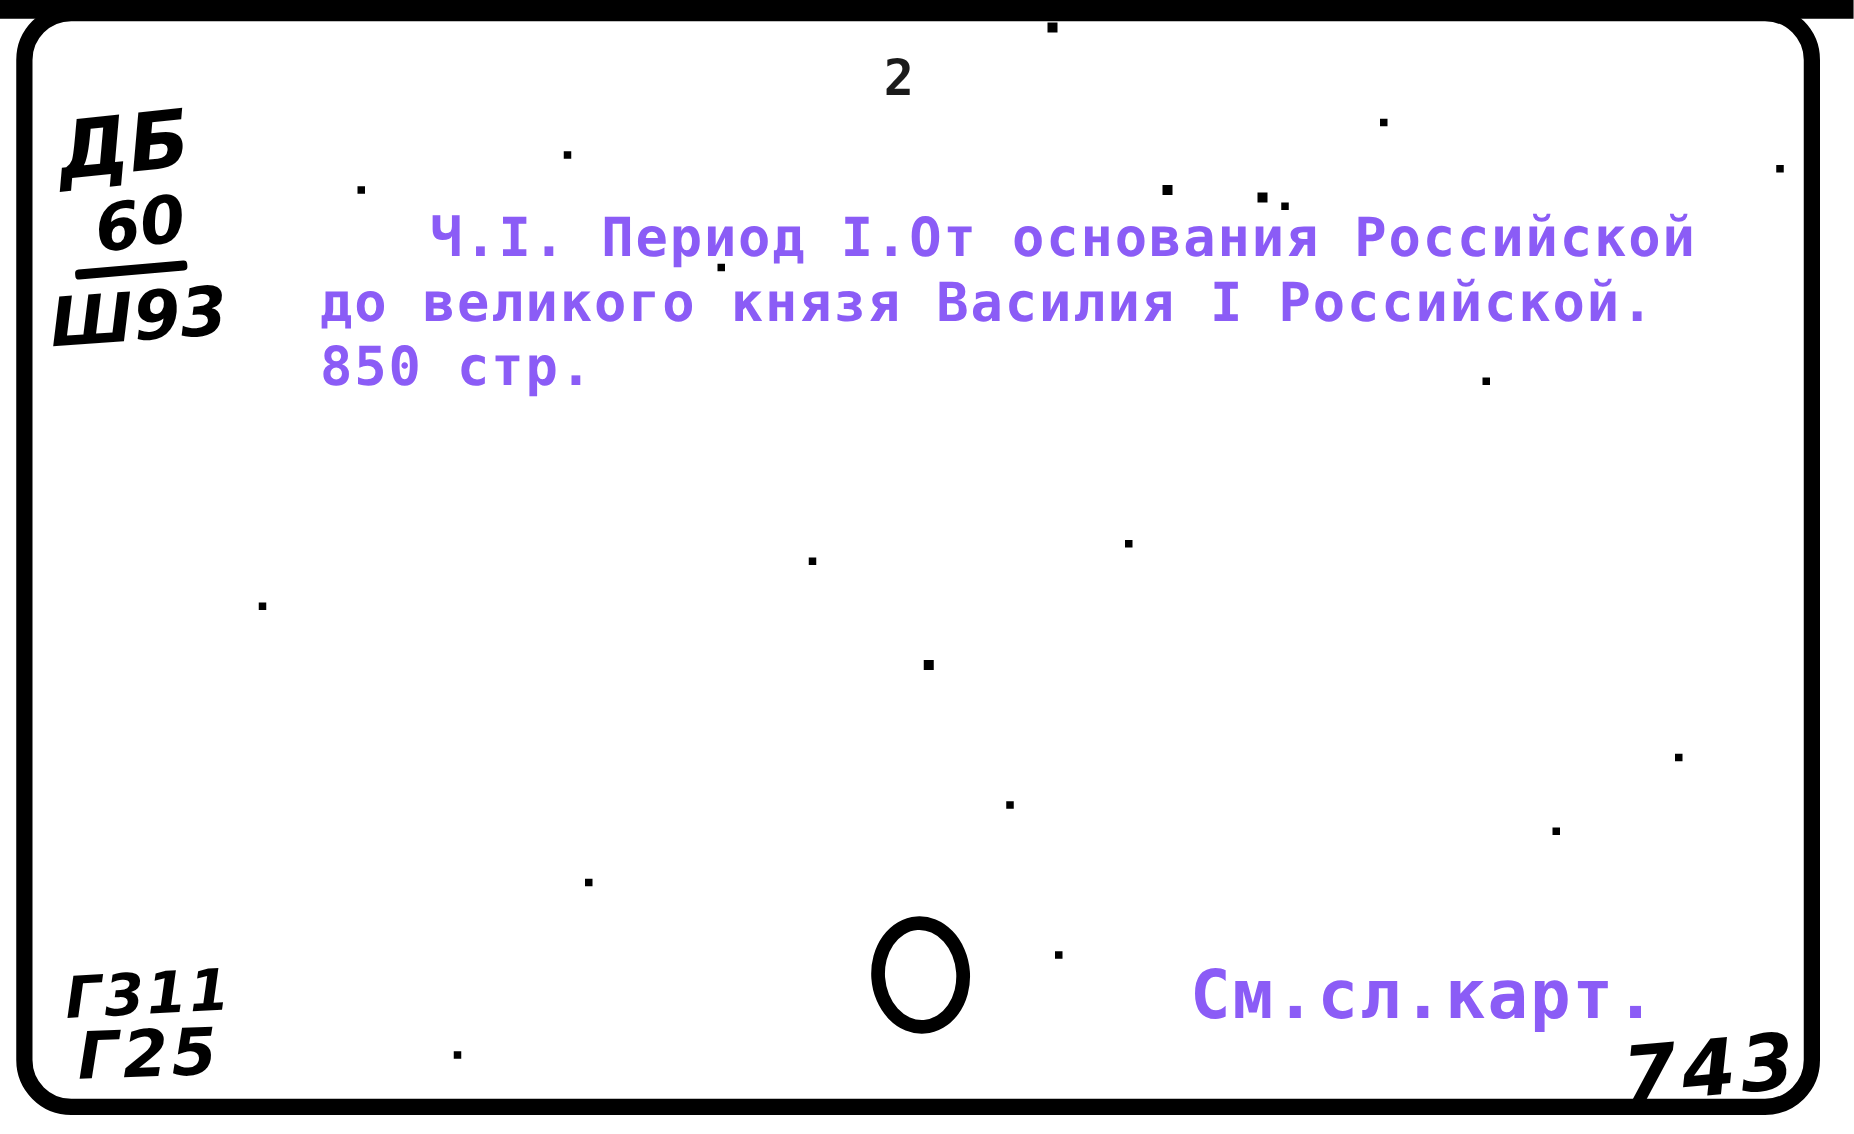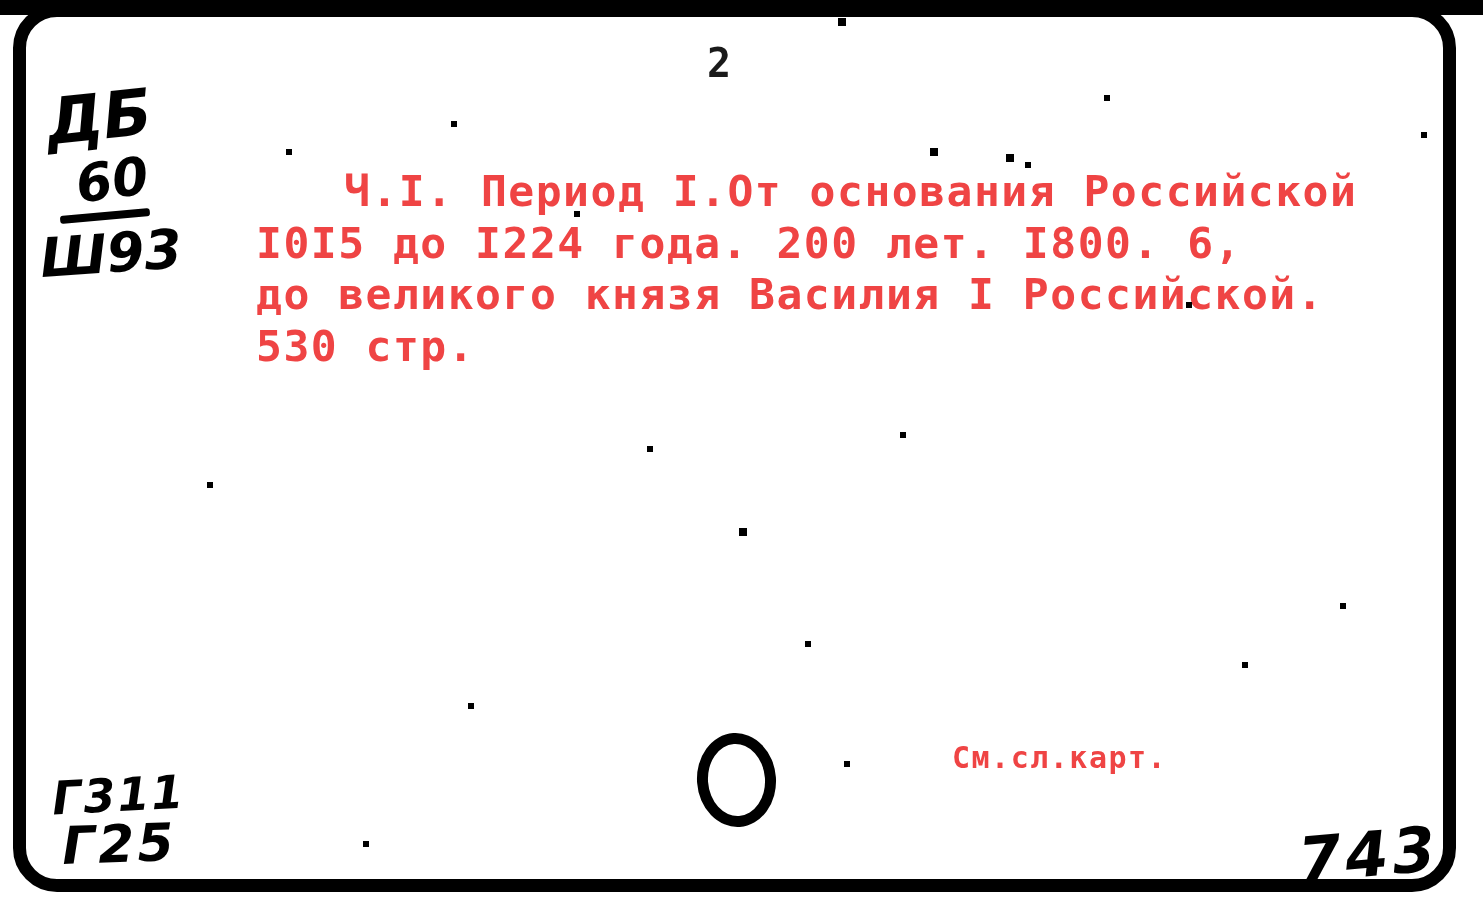--- a/index.html
+++ b/index.html
@@ -27,40 +27,40 @@
     left: 13px; top: 4px;
     width: 1443px; height: 888px;
     border: 13px solid #000;
     border-radius: 44px;
     box-sizing: border-box;
   }
   
   .typed {
     font-family: "DejaVu Sans Mono", "Liberation Mono", monospace;
     font-weight: 700;
-    color: #ef4444;
+    color: #8b5cf6;
     letter-spacing: 1.5px;
   }
   .page-number {
     position: absolute; left: 707px; top: 40px;
     font-size: 40px;
     color: #1a1a1a;
   }
   .text-block {
     position: absolute; left: 256px; top: 166px;
     width: 1215px;
     font-size: 43px;
     line-height: 51.5px;
     white-space: nowrap;
   }
   .text-block .line { height: 51.5px; }
   .text-block .line.indent { padding-left: 88px; }
   .see-card {
-    position: absolute; left: 952px; top: 740px;
-    font-size: 30px;
+    position: absolute; left: 952px; top: 764px;
+    font-size: 54px;
   }
   
   .punch-hole {
     position: absolute; left: 697px; top: 733px;
     width: 57px; height: 72px;
     border: 11px solid #000;
     border-radius: 50%;
     transform: rotate(-4deg);
   }
   
@@ -122,23 +122,22 @@
 
   <div>
     <div class="hand hw-top1">ДБ</div>
     <div class="hand hw-top2">60</div>
     <div class="hw-rule"></div>
     <div class="hand hw-top3">Ш93</div>
   </div>
 
   <div class="typed text-block">
     <div class="line indent">Ч.I. Период I.От основания Российской</div>
-    <div class="line">I0I5 до I224 года. 200 лет. I800. 6,</div>
     <div class="line">до великого князя Василия I Российской.</div>
-    <div class="line">530 стр.</div>
+    <div class="line">850 стр.</div>
   </div>
 
   <div class="typed see-card">См.сл.карт.</div>
 
   <div class="punch-hole"></div>
 
   <div class="hand hw-bl1">Г311</div>
   <div class="hand hw-bl2">Г25</div>
 
   <div class="hand hw-br">743</div>

